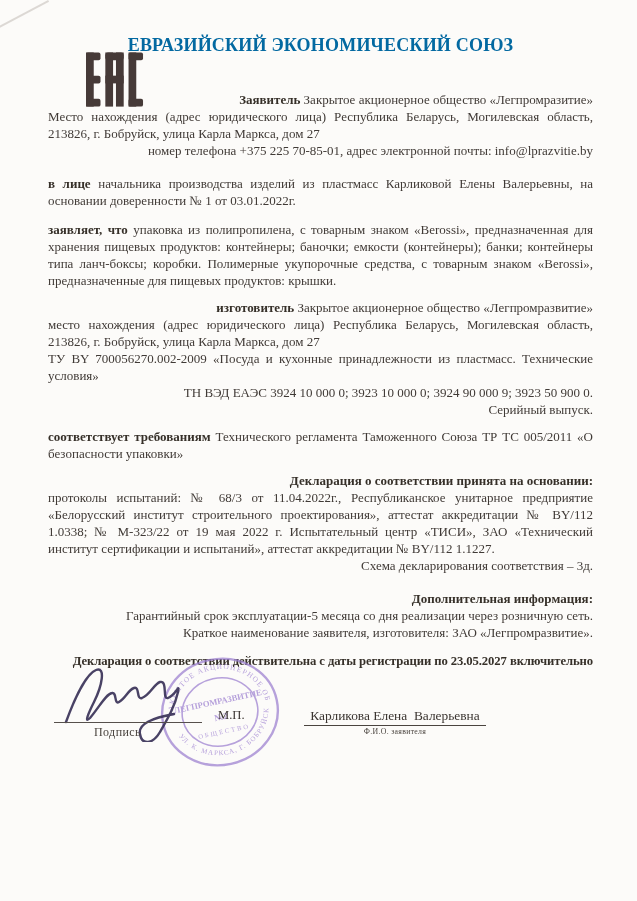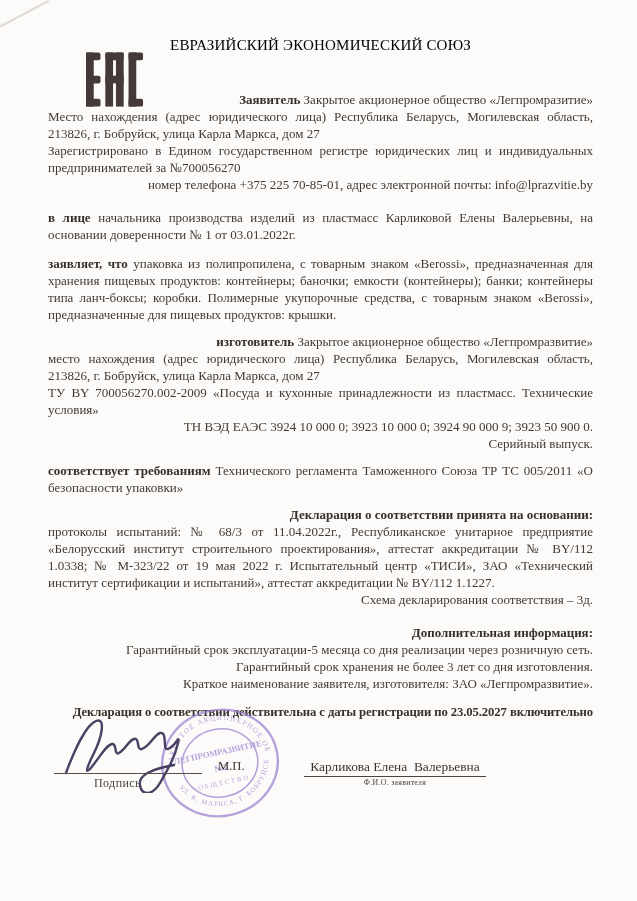--- a/index.html
+++ b/index.html
@@ -14,21 +14,21 @@
     box-sizing:border-box;
     padding:36px 44px 0 48px;
   }
   
   .scan-artifact{
     position:absolute;left:-8px;top:14px;width:60px;height:1.5px;
     background:#cfc9c4;transform:rotate(-28deg);opacity:.7;
   }
   .header{position:relative;text-align:center;margin-bottom:36px;}
   .title{
-    font-weight:normal;color:#000000;font-size:15px;line-height:19px;
+    font-weight:bold;color:#0369a1;font-size:18px;line-height:19px;
     letter-spacing:.2px;
   }
   .eac-logo{position:absolute;left:38px;top:16px;width:58px;height:57px;}
   .eac-logo .sr{position:absolute;width:1px;height:1px;overflow:hidden;clip:rect(0 0 0 0);}
   p{margin:0;font-size:13px;line-height:17px;text-align:justify;}
   p.noj{text-align:right;}
   b,.b{font-weight:bold;color:#363029;}
   .gap8{margin-top:16px;}
   .gap10{margin-top:10px;}
   .gap12{margin-top:12px;}
@@ -74,42 +74,40 @@
           <rect x="44" y="48" width="15" height="8" rx="2"></rect>
         </g>
       </svg>
       <span class="sr">ЕАС</span>
     </div>
     <div class="title">ЕВРАЗИЙСКИЙ ЭКОНОМИЧЕСКИЙ СОЮЗ</div>
   </div>
 
   <p class="noj"><b>Заявитель</b><span> Закрытое акционерное общество «Легпромразитие»</span></p>
   <p>Место нахождения (адрес юридического лица) Республика Беларусь, Могилевская область, 213826, г. Бобруйск, улица Карла Маркса, дом 27</p>
-  <p>Зарегистрировано в Едином государственном регистре юридических лиц и индивидуальных предпринимателей за №700056270</p>
   <p class="noj">номер телефона +375 225 70-85-01, адрес электронной почты: info@lprazvitie.by</p>
 
   <p class="gap8"><b>в лице</b><span> начальника производства изделий из пластмасс Карликовой Елены Валерьевны, на основании доверенности № 1 от 03.01.2022г.</span></p>
 
   <p class="gap12"><b>заявляет, что</b><span> упаковка из полипропилена, с товарным знаком «Berossi», предназначенная для хранения пищевых продуктов: контейнеры; баночки; емкости (контейнеры); банки; контейнеры типа ланч-боксы; коробки. Полимерные укупорочные средства, с товарным знаком «Berossi», предназначенные для пищевых продуктов: крышки.</span></p>
 
   <p class="noj gap10"><b>изготовитель</b><span> Закрытое акционерное общество «Легпромразвитие»</span></p>
   <p>место нахождения (адрес юридического лица) Республика Беларусь, Могилевская область, 213826, г. Бобруйск, улица Карла Маркса, дом 27</p>
   <p>ТУ BY 700056270.002-2009 «Посуда и кухонные принадлежности из пластмасс. Технические условия»</p>
   <p class="noj">ТН ВЭД ЕАЭС 3924 10 000 0; 3923 10 000 0; 3924 90 000 9; 3923 50 900 0.</p>
   <p class="noj">Серийный выпуск.</p>
 
   <p class="gap10"><b>соответствует требованиям</b><span> Технического регламента Таможенного Союза ТР ТС 005/2011 «О безопасности упаковки»</span></p>
 
   <p class="noj gap10"><b>Декларация о соответствии принята на основании:</b></p>
   <p>протоколы испытаний: № 68/3 от 11.04.2022г., Республиканское унитарное предприятие «Белорусский институт строительного проектирования», аттестат аккредитации № BY/112 1.0338; № М-323/22 от 19 мая 2022 г. Испытательный центр «ТИСИ», ЗАО «Технический институт сертификации и испытаний», аттестат аккредитации № BY/112 1.1227.</p>
   <p class="noj">Схема декларирования соответствия – 3д.</p>
 
   <p class="noj gap8"><b>Дополнительная информация:</b></p>
   <p class="noj">Гарантийный срок эксплуатации-5 месяца со дня реализации через розничную сеть.</p>
-  <p class="noj">Гарантийный срок хранения не более 3 лет со дня изготовления.</p>
   <p class="noj">Краткое наименование заявителя, изготовителя: ЗАО «Легпромразвитие».</p>
 
   <p class="noj gap12 validity"><b>Декларация о соответствии действительна с даты регистрации по 23.05.2027 включительно</b></p>
 
   <div class="sig-zone">
     <div class="stamp">
       <svg viewBox="0 0 168 120" width="168" height="120" aria-hidden="true">
         <g transform="rotate(-12 84 58)" stroke="#9c7fd0" fill="#9c7fd0" opacity="0.72">
           <ellipse cx="84" cy="58" rx="58" ry="53" fill="none" stroke-width="2.4"></ellipse>
           <ellipse cx="84" cy="58" rx="38" ry="34" fill="none" stroke-width="1.6"></ellipse>

